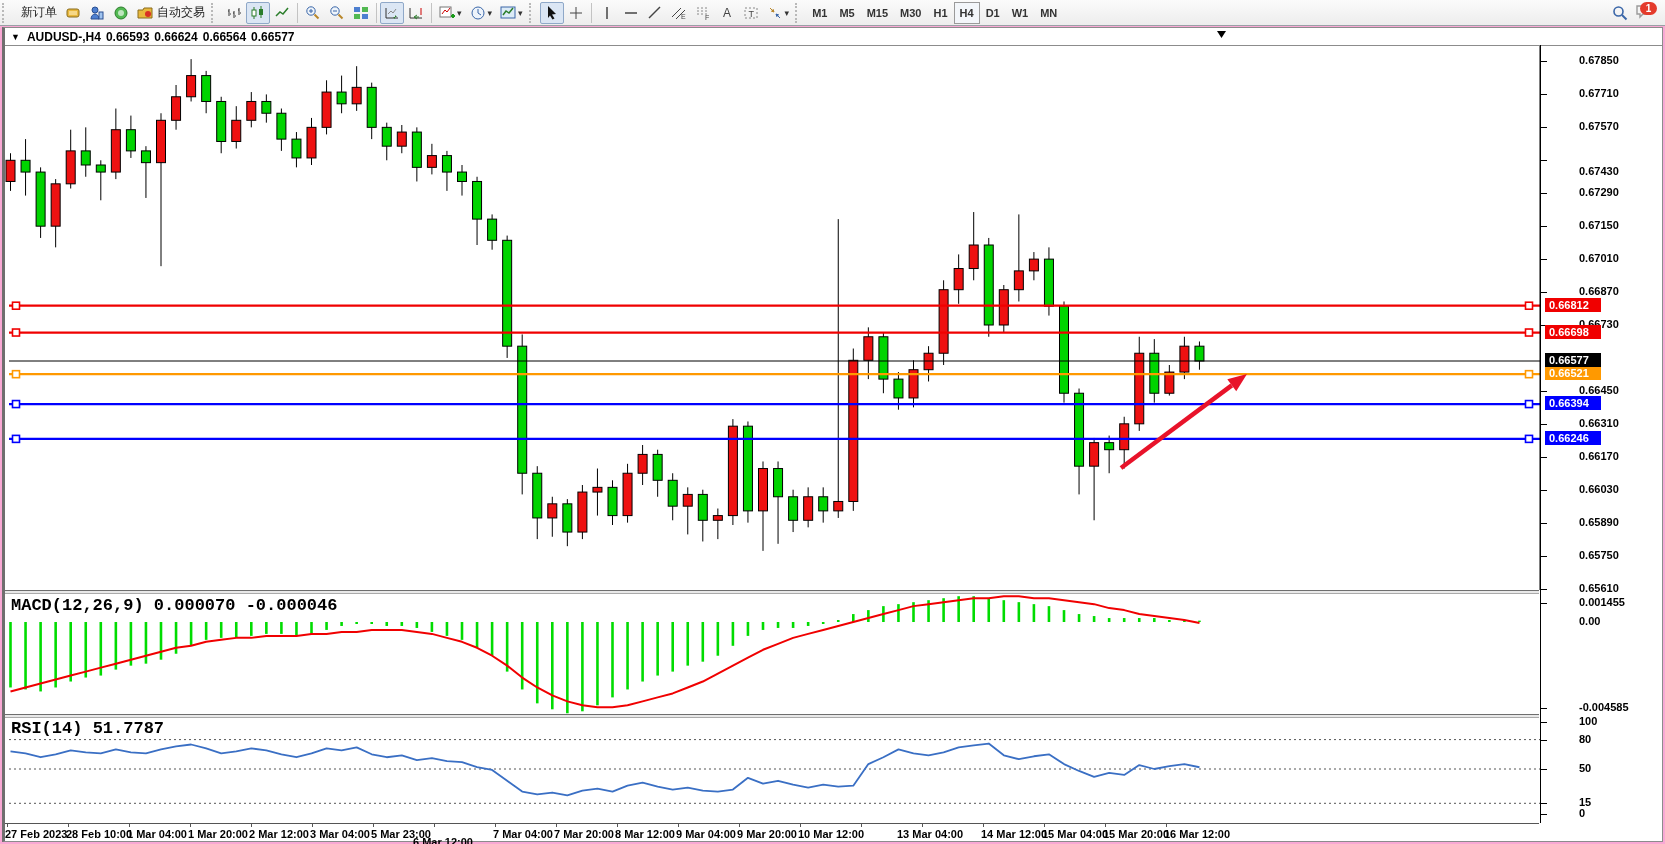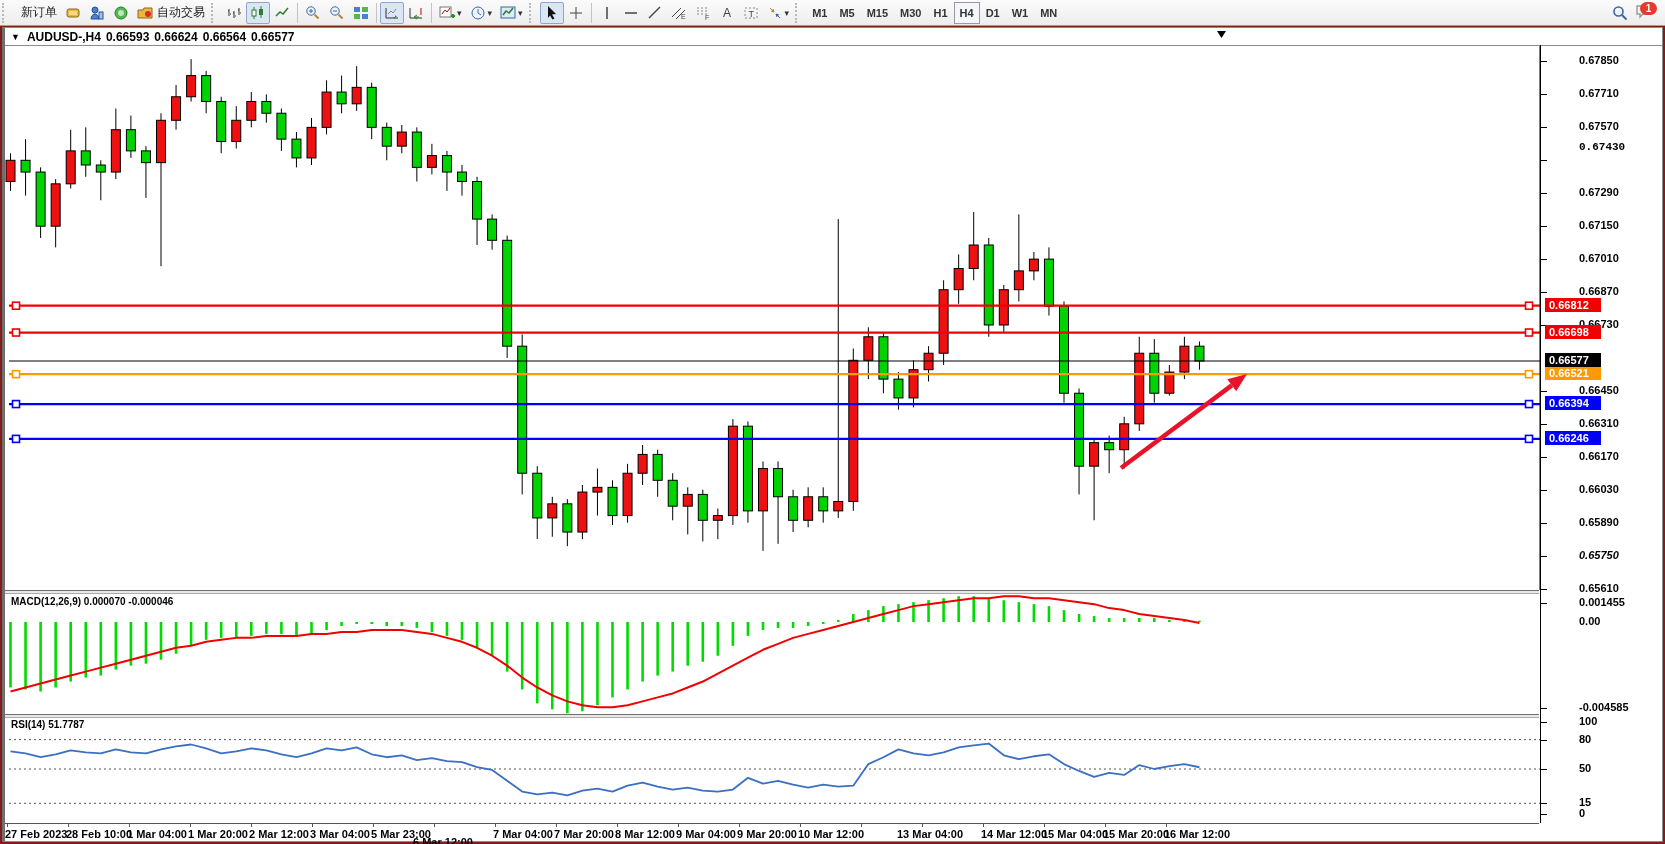--- a/index.html
+++ b/index.html
@@ -1,16 +1,16 @@
 <!DOCTYPE html>
 <html><head>
 <meta charset="utf-8">
 <style>
   html,body{margin:0;padding:0;background:#fff;font-family:"Liberation Sans",sans-serif;}
-  #app{position:relative;width:1665px;height:844px;overflow:hidden;background:#7f1d1d;}
+  #app{position:relative;width:1665px;height:844px;overflow:hidden;background:#f9a8d4;}
 
   
   .toolbar{position:absolute;left:0;top:0;width:1665px;height:26px;background:linear-gradient(#fbfbfb,#ededed);border-bottom:1px solid #9aa0a6;display:flex;align-items:center;box-sizing:border-box;}
   .tb-grip{width:7px;height:20px;margin:0 2px;border-left:2px dotted #b9b9b9;}
   .tb-sep{width:1px;height:20px;background:#c3c3c3;margin:0 3px;}
   .tb-btn{height:22px;min-width:22px;display:flex;align-items:center;justify-content:center;padding:0 3px;border:1px solid transparent;border-radius:2px;color:#222;font-size:12px;cursor:default;box-sizing:border-box;}
   .tb-btn.pressed{background:#dbe6f4;border:1px solid #8fa8c8;}
   .tb-btn .lbl{margin-left:4px;white-space:nowrap;}
   .tb-btn svg{display:block;}
   .tb-caret{font-size:9px;color:#333;margin-left:2px;}
@@ -23,21 +23,21 @@
   
   .chart-window{position:absolute;left:2px;top:27px;width:1661px;height:815px;background:#fff;border:1px solid #8c8c8c;border-left:3px solid #6f6f6f;box-sizing:border-box;}
   .title-row{position:absolute;left:0;top:0;width:100%;height:17px;border-bottom:1px solid #8c8c8c;display:flex;align-items:center;font-size:12px;font-weight:700;color:#000;}
   .title-row .tri{font-size:9px;margin:0 7px 0 6px;}
   .title-row span{margin-right:5px;}
   #overlay{position:absolute;left:-2px;top:-27px;width:1665px;height:844px;pointer-events:none;}
   .panel-sep{position:absolute;left:0;width:1534px;border-top:1px solid #6e6e6e;border-bottom:1px solid #aaa;height:2px;background:#e8e8e8;}
   .axis-col{position:absolute;left:1535px;top:17px;width:123px;height:778px;border-left:1px solid #000;}
   .axis-label{position:absolute;left:10px;font-size:11px;font-weight:700;color:#000;white-space:nowrap;padding-left:28px;}
   .axis-badge{position:absolute;left:4px;font-size:11px;font-weight:700;color:#fff;padding:1px 4px 1px 4px;min-width:48px;text-align:left;}
-  .pane-label{position:absolute;font-size:10px;font-weight:700;color:#000;white-space:nowrap;}
+  .pane-label{position:absolute;font-size:17px;font-weight:700;color:#000;white-space:nowrap;font-family:Liberation Mono, monospace;}
   .time-axis{position:absolute;left:0;top:795px;width:1534px;height:20px;border-top:1px solid #555;text-align:center;}
   .time-label{position:absolute;top:4px;font-size:11px;font-weight:700;color:#000;white-space:nowrap;}
 </style>
 </head>
 <body>
 <div id="app">
 
 <div class="toolbar" id="toolbar">
       <div class="tb-grip"></div>
       <div class="tb-btn">
@@ -338,21 +338,21 @@
         <div style="position: absolute; left: 1161px; top: 0px; width: 1px; height: 3px; background: rgb(85, 85, 85);"></div>
       </div>
   <div class="axis-col" id="axisCol">
         <div style="position: absolute; left: 0px; top: 16.4706px; width: 6px; height: 1px; background: rgb(0, 0, 0);"></div>
         <div class="axis-label" style="top: 9.47059px;">0.67850</div>
         <div style="position: absolute; left: 0px; top: 49.4118px; width: 6px; height: 1px; background: rgb(0, 0, 0);"></div>
         <div class="axis-label" style="top: 42.4118px;">0.67710</div>
         <div style="position: absolute; left: 0px; top: 82.3529px; width: 6px; height: 1px; background: rgb(0, 0, 0);"></div>
         <div class="axis-label" style="top: 75.3529px;">0.67570</div>
         <div style="position: absolute; left: 0px; top: 115.294px; width: 6px; height: 1px; background: rgb(0, 0, 0);"></div>
-        <div class="axis-label" style="top: 96px; font-family: Liberation Mono, monospace;">0.67430</div>
+        <div class="axis-label" style="top: 120px;">0.67430</div>
         <div style="position: absolute; left: 0px; top: 148.235px; width: 6px; height: 1px; background: rgb(0, 0, 0);"></div>
         <div class="axis-label" style="top: 141.235px;">0.67290</div>
         <div style="position: absolute; left: 0px; top: 181.176px; width: 6px; height: 1px; background: rgb(0, 0, 0);"></div>
         <div class="axis-label" style="top: 174.176px;">0.67150</div>
         <div style="position: absolute; left: 0px; top: 214.118px; width: 6px; height: 1px; background: rgb(0, 0, 0);"></div>
         <div class="axis-label" style="top: 207.118px;">0.67010</div>
         <div style="position: absolute; left: 0px; top: 247.059px; width: 6px; height: 1px; background: rgb(0, 0, 0);"></div>
         <div class="axis-label" style="top: 240.059px;">0.66870</div>
         <div style="position: absolute; left: 0px; top: 280px; width: 6px; height: 1px; background: rgb(0, 0, 0);"></div>
         <div class="axis-label" style="top: 273px;">0.66730</div>
@@ -360,21 +360,21 @@
         <div class="axis-label" style="top: 338.882px;">0.66450</div>
         <div style="position: absolute; left: 0px; top: 378.824px; width: 6px; height: 1px; background: rgb(0, 0, 0);"></div>
         <div class="axis-label" style="top: 371.824px;">0.66310</div>
         <div style="position: absolute; left: 0px; top: 411.765px; width: 6px; height: 1px; background: rgb(0, 0, 0);"></div>
         <div class="axis-label" style="top: 404.765px;">0.66170</div>
         <div style="position: absolute; left: 0px; top: 444.706px; width: 6px; height: 1px; background: rgb(0, 0, 0);"></div>
         <div class="axis-label" style="top: 437.706px;">0.66030</div>
         <div style="position: absolute; left: 0px; top: 477.647px; width: 6px; height: 1px; background: rgb(0, 0, 0);"></div>
         <div class="axis-label" style="top: 470.647px;">0.65890</div>
         <div style="position: absolute; left: 0px; top: 510.588px; width: 6px; height: 1px; background: rgb(0, 0, 0);"></div>
-        <div class="axis-label" style="top: 503.588px; font-style: italic;">0.65750</div>
+        <div class="axis-label" style="top: 503.588px;">0.65750</div>
         <div style="position: absolute; left: 0px; top: 543.529px; width: 6px; height: 1px; background: rgb(0, 0, 0);"></div>
         <div class="axis-label" style="top: 536.529px;">0.65610</div>
         <div class="axis-badge" style="top: 252.706px; background: rgb(240, 0, 0);">0.66812</div>
         <div class="axis-badge" style="top: 279.529px; background: rgb(240, 0, 0);">0.66698</div>
         <div class="axis-badge" style="top: 321.176px; background: rgb(255, 153, 0);">0.66521</div>
         <div class="axis-badge" style="top: 351.059px; background: rgb(0, 0, 255);">0.66394</div>
         <div class="axis-badge" style="top: 385.882px; background: rgb(0, 0, 255);">0.66246</div>
         <div class="axis-badge" style="top: 308px; background: rgb(0, 0, 0);">0.66577</div>
         <div class="axis-label" style="top: 551px;">0.001455</div>
         <div class="axis-label" style="top: 570px;">0.00</div>

